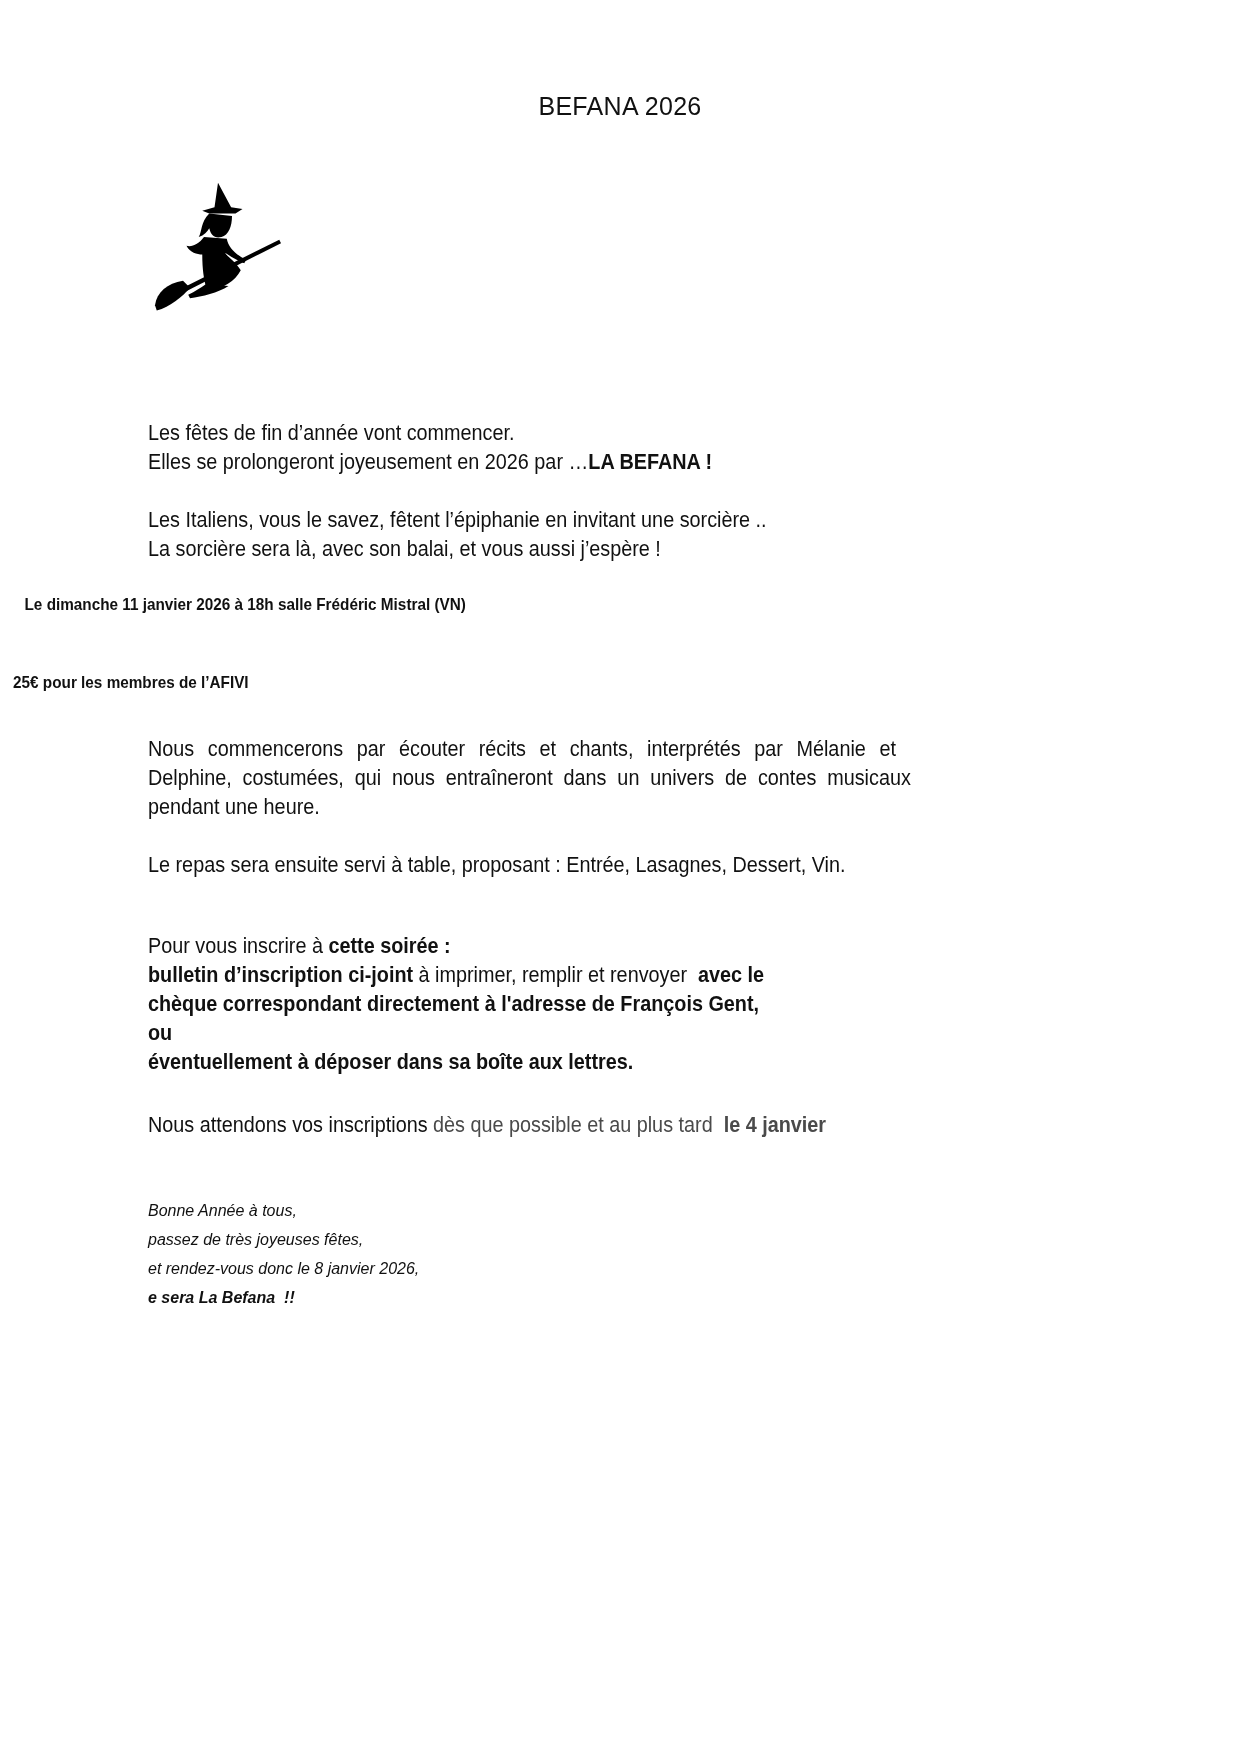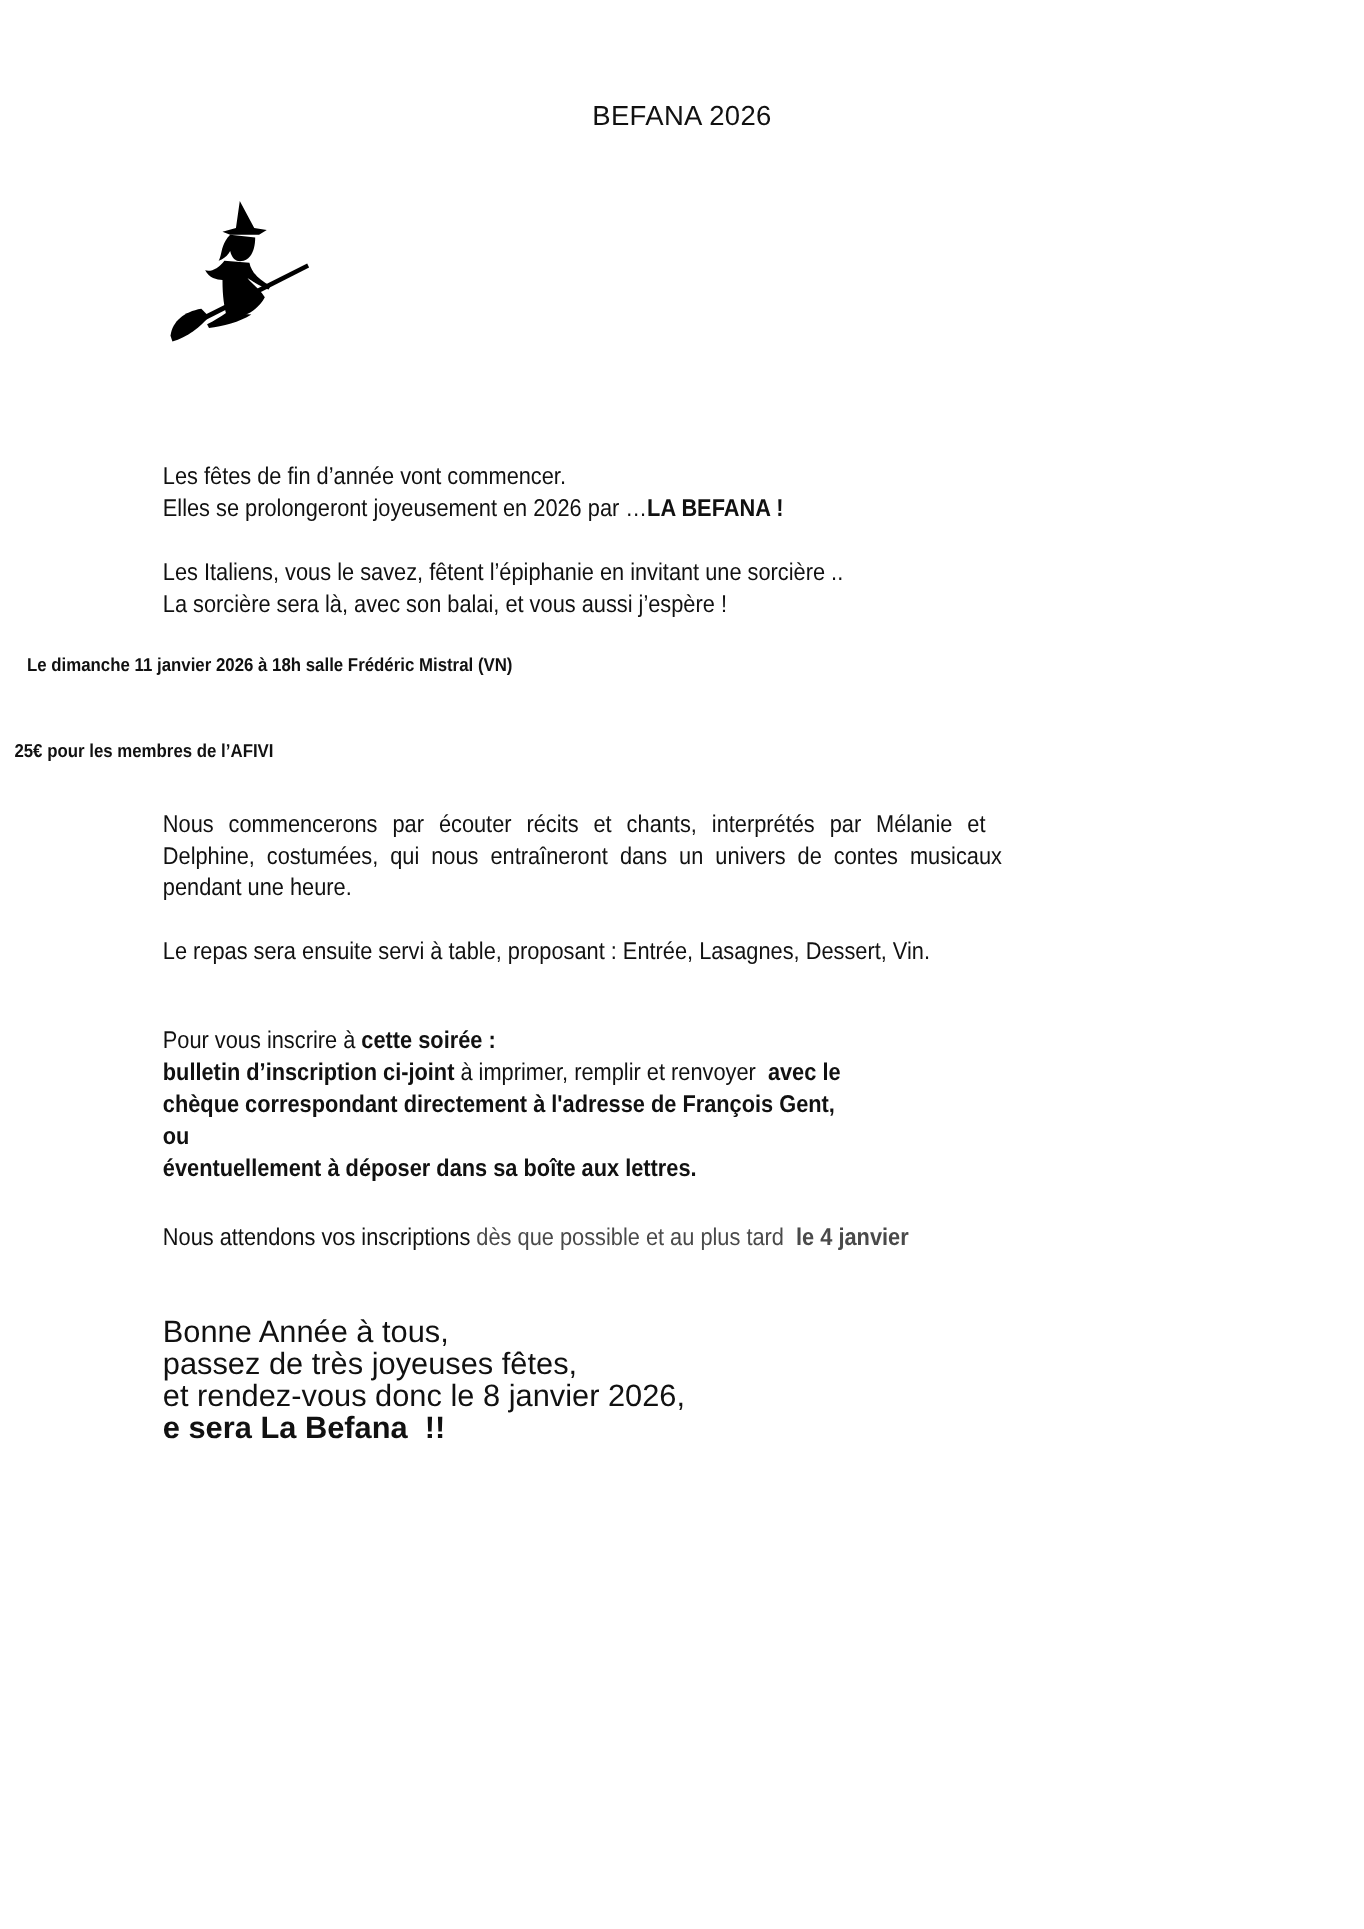--- a/index.html
+++ b/index.html
@@ -8,21 +8,21 @@
   .title {
     position: absolute; top: 76px; left: 0; width: 1240px; text-align: center;
     font-family: "Liberation Sans", sans-serif; font-size: 25px; letter-spacing: 0.3px; color: #111;
   }
   .witch { position: absolute; left: 146px; top: 158px; width: 144px; width: 144px; height: 140px; }
   .txt {
     position: absolute; left: 148px;
     font-family: "Liberation Sans", sans-serif; font-size: 22px; line-height: 29px; color: #111;
     transform-origin: left top; transform: scaleX(0.9); white-space: nowrap;
   }
-  .wide { transform: none; font-size: 28px; }
+  .wide { transform: none; font-size: 16px; font-style: italic; }
   .center {
     position: absolute; left: 0; width: 1240px; text-align: left;
     font-family: "Liberation Sans", sans-serif; font-size: 17px; line-height: 29px; font-weight: bold; color: #111;
   }
   .center span { display: inline-block; transform: scaleX(0.9); }
   b { font-weight: bold; }
   .gray { color: #4a4a4a; }
 </style>
 </head>
 <body>

